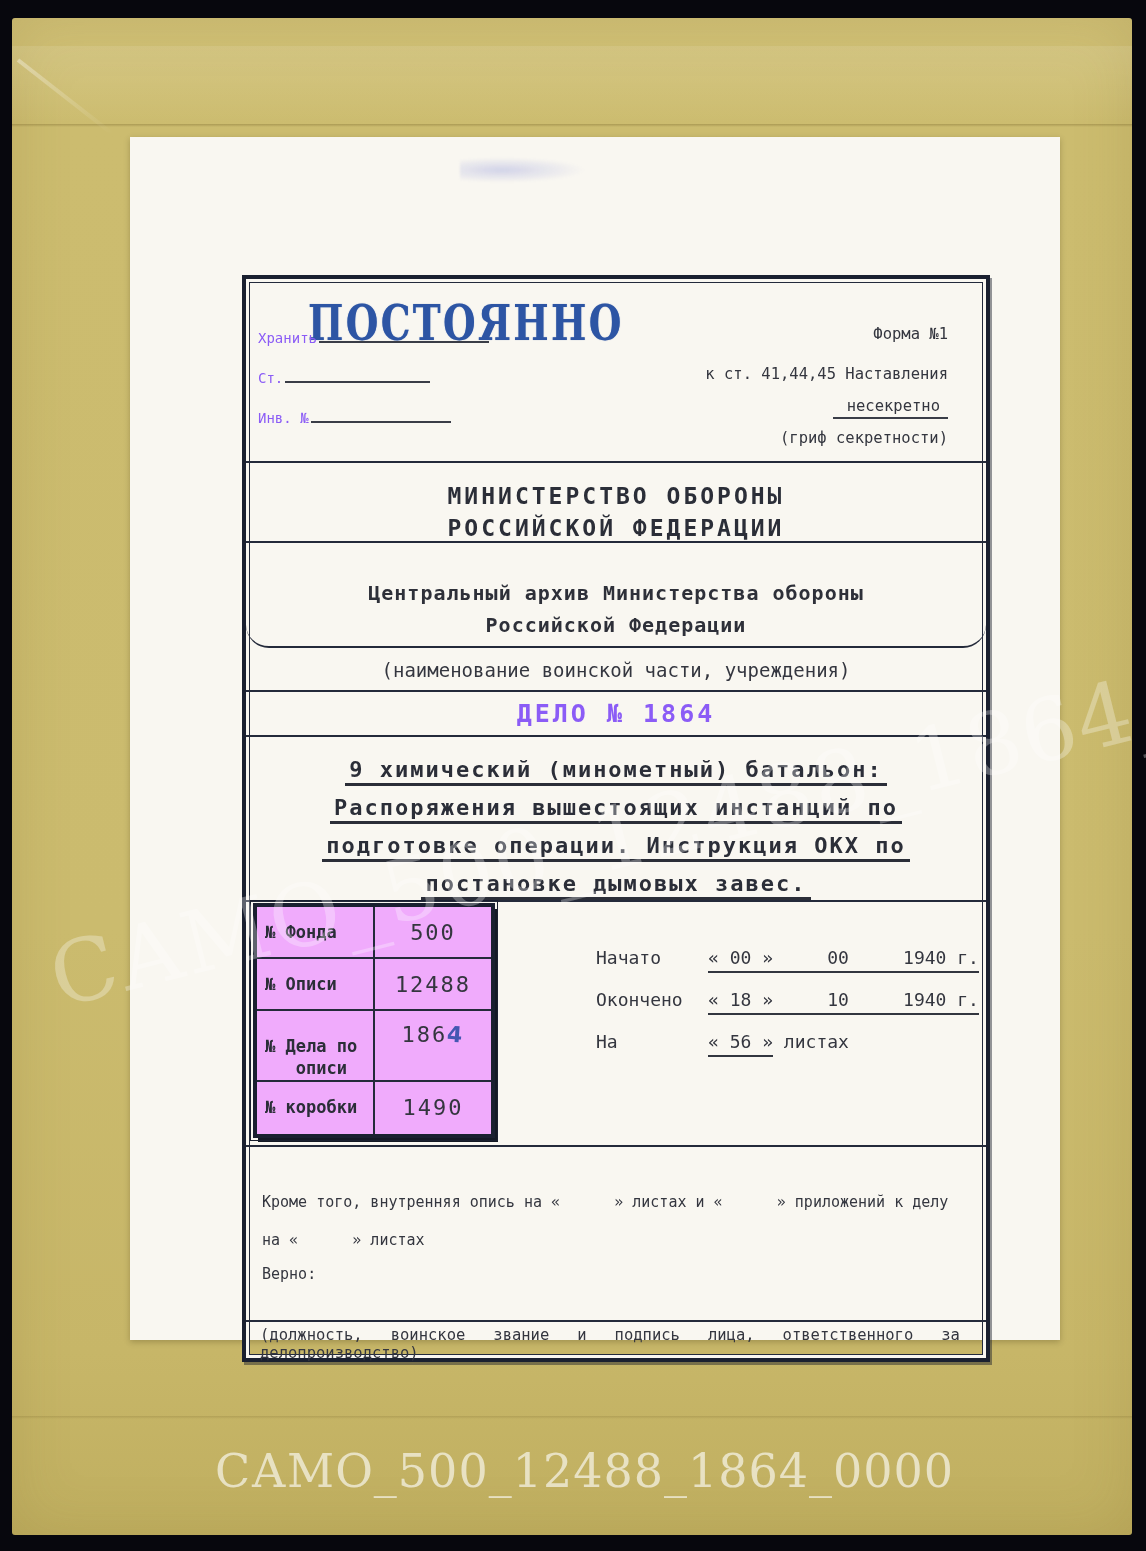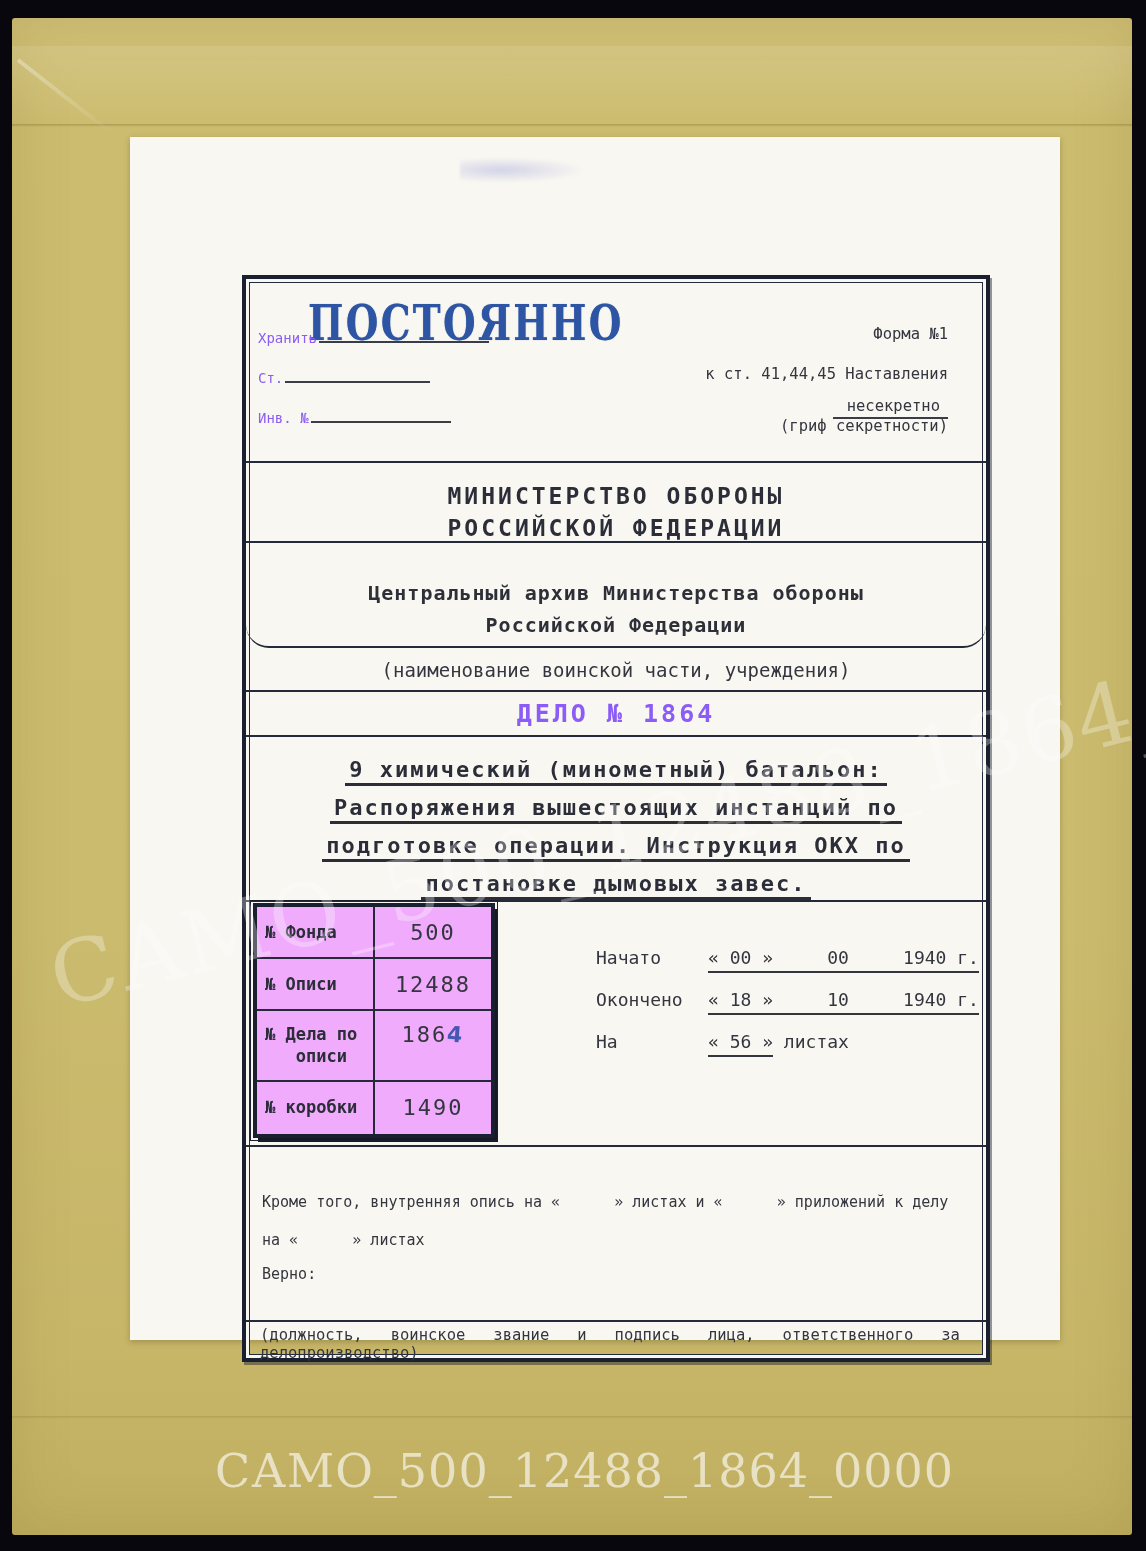--- a/index.html
+++ b/index.html
@@ -68,21 +68,21 @@
   .fill-row .line {
     display:inline-block; border-bottom:2px solid #3a3d47; height:14px;
     vertical-align:baseline; margin-left:2px;
   }
   .fr1 { top:48px; } .fr2 { top:88px; } .fr3 { top:128px; }
   .hdr-right { position:absolute; right:38px; top:0; text-align:right; font-size:15.5px; }
   .hdr-right .hr-item { position:absolute; right:0; white-space:nowrap; }
   .hr-form { top:46px; }
   .hr-ref  { top:86px; }
   .hr-class{ top:118px; border-bottom:2px solid #3a3d47; padding:0 8px 2px 14px; }
-  .hr-grif { top:138px;text-align:center; }
+  .hr-grif { top:150px;text-align:center; }
 
   
   .s-ministry { height:80px; text-align:center; padding-top:17px; }
   .s-ministry div { font-weight:bold; font-size:23px; letter-spacing:3px; line-height:32px; color:#2b2e38; }
 
   
   .s-archive { height:105px; text-align:center; padding-top:34px;border-radius:23px; }
   .s-archive div { font-weight:bold; font-size:20px; letter-spacing:1px; line-height:32px; color:#2e3039; }
 
   
@@ -110,21 +110,21 @@
     display:flex; flex-direction:column; background:#f0abfc;
   }
   .reg-row { display:flex; box-sizing:border-box; border-bottom:2px solid #242a3a; flex:none; }
   .reg-row:last-child { border-bottom:none; }
   .rr1,.rr2 { height:52px; } .rr3 { height:71px; } .rr4 { height:52px; }
   .reg-label {
     width:118px; box-sizing:border-box; border-right:2px solid #242a3a;
     font-weight:bold; font-size:17px; padding:14px 0 0 8px; color:#2b2e38;
     white-space:pre; line-height:22px;
   }
-  .rr3 .reg-label { padding-top:12px; }
+  .rr3 .reg-label { padding-top:24px; }
   .reg-value { flex:1; text-align:center; font-size:22px; padding-top:13px; color:#34363f; letter-spacing:2px; }
   .rr3 .reg-value { padding-top:11px; }
   .hand-digit { color:#4457b2; font-family:"DejaVu Sans", sans-serif; font-weight:bold; display:inline-block; transform:rotate(4deg); }
 
   
   .dates { position:absolute; left:350px; top:44px; font-size:18px; }
   .date-row { display:flex; margin-bottom:15px; line-height:24px; }
   .date-label { width:112px; flex:none; }
   .date-value { border-bottom:2px solid #33363f; padding-bottom:1px; }
   .date-plain { padding-bottom:1px; }

